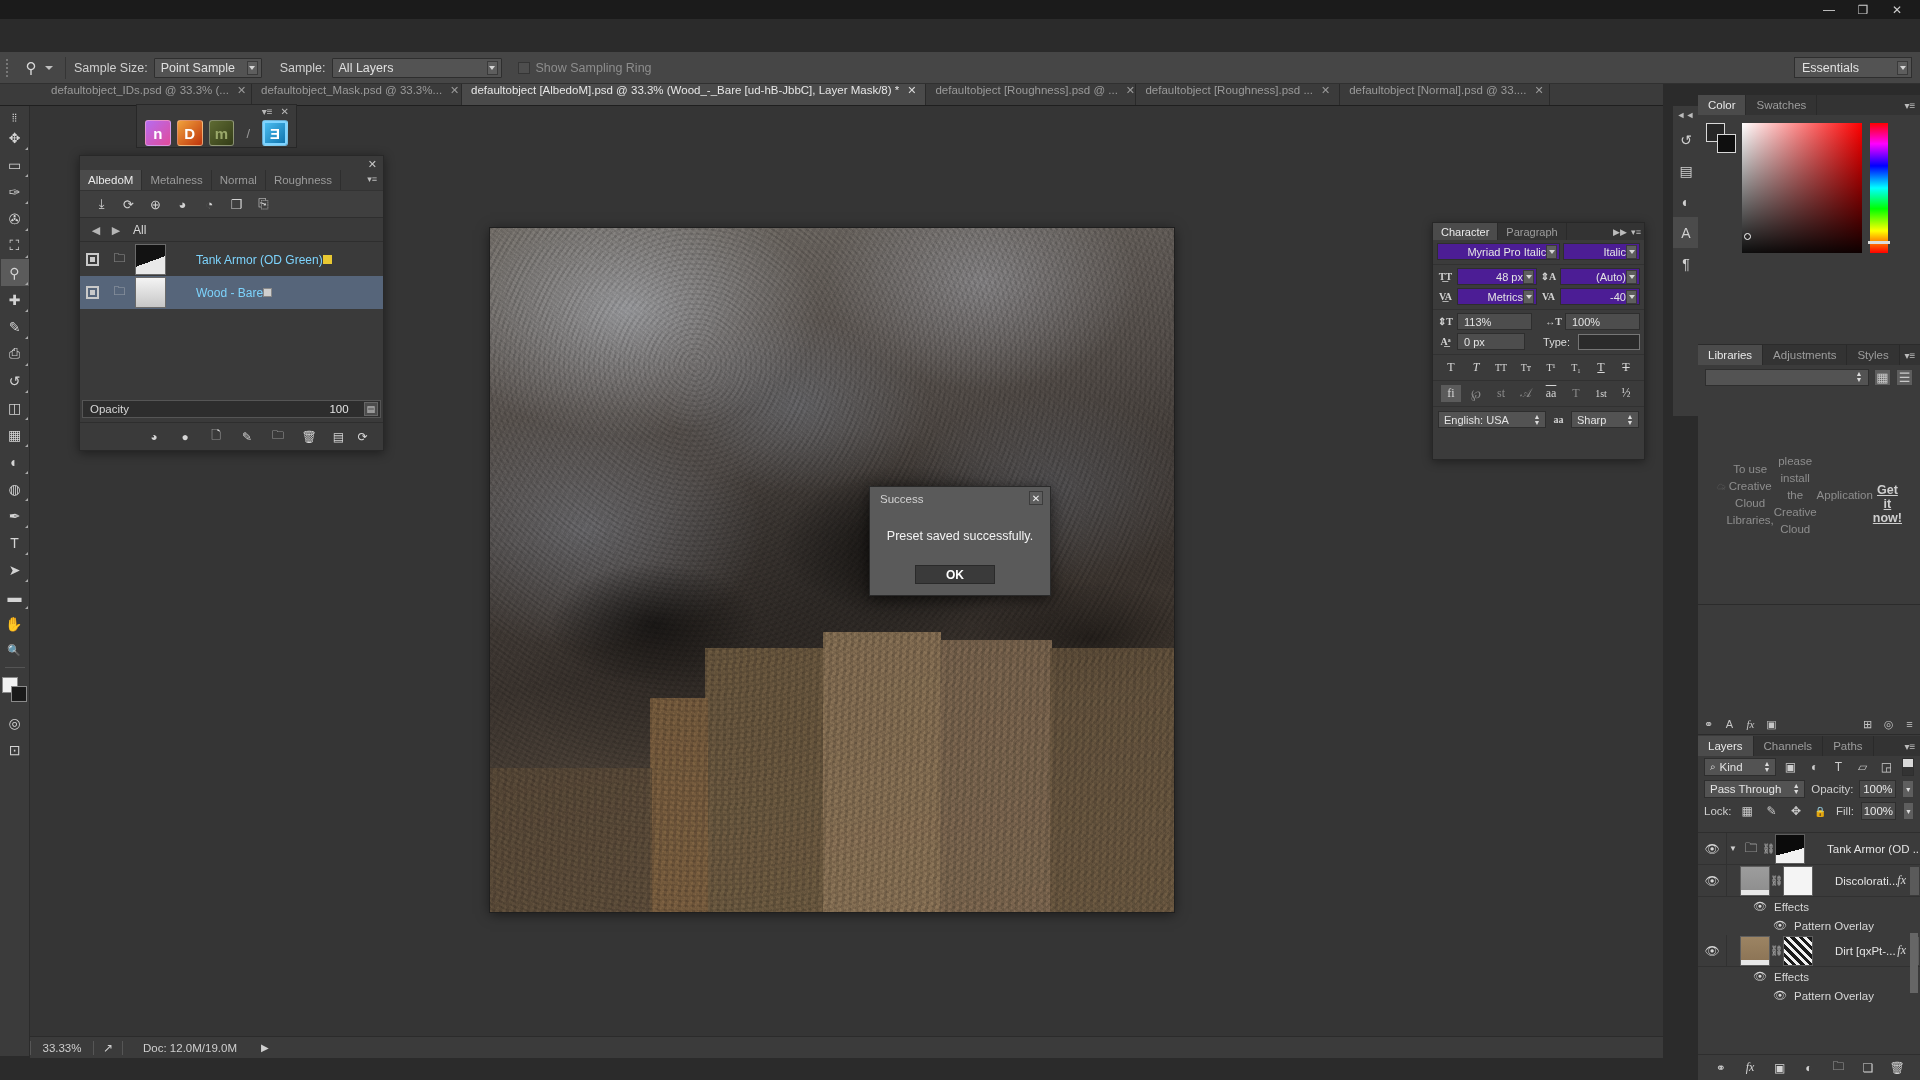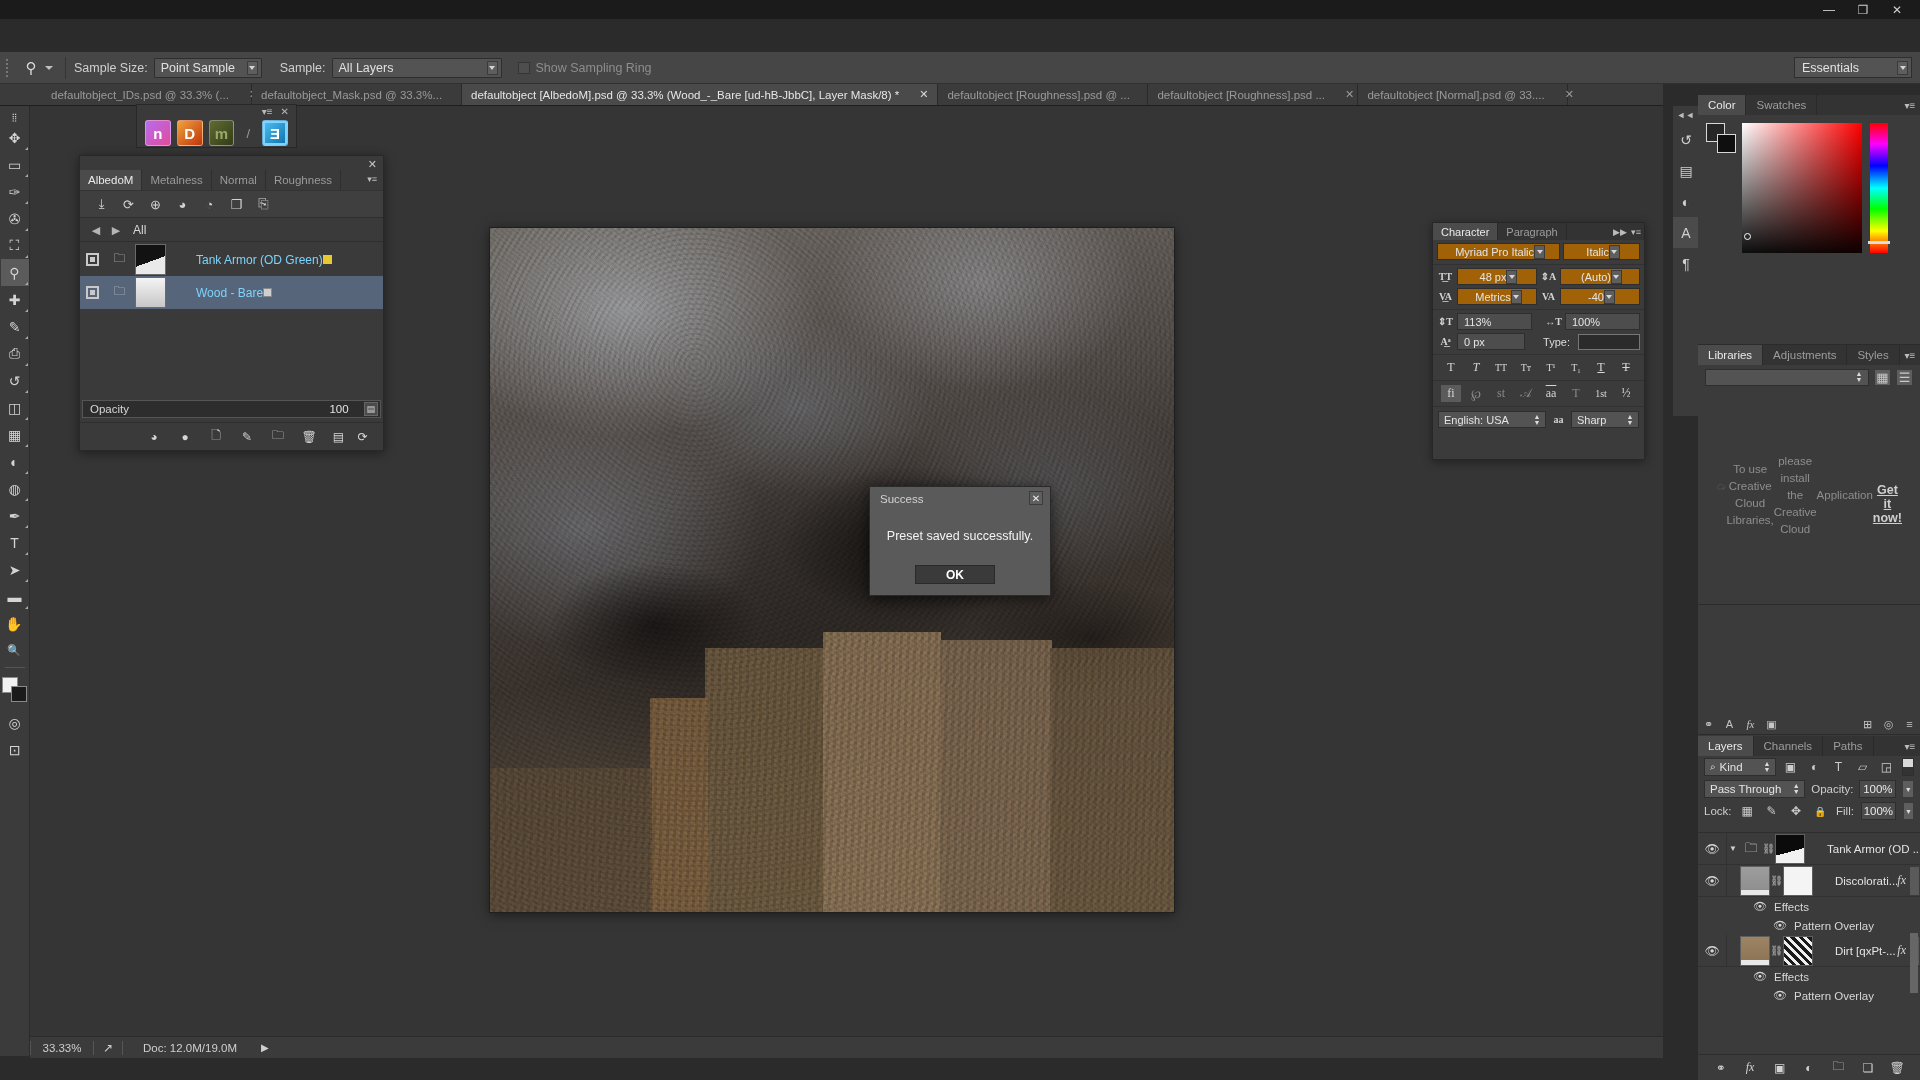--- a/index.html
+++ b/index.html
@@ -67,21 +67,21 @@
   }
 
   
   .tabbar{
     position:absolute; left:0; top:84px; width:1663px; height:22px;
     background:#3b3b3b; display:flex; align-items:stretch;
     border-bottom:1px solid #1f1f1f;
   }
   .tabbar .lead{ width:42px; }
   .doctab{
-    display:flex; align-items:center; gap:20px; padding:0 9px;
+    display:flex; gap:8px; padding:0 9px;
     background:#3b3b3b; border-right:1px solid #2a2a2a;
     font-size:11.5px; color:#9a9a9a; white-space:nowrap; cursor:default;
     max-width:210px;
   }
   .doctab.active{ background:#4a4a4a; color:#e6e6e6; max-width:none; }
   .doctab .x{ font-size:11px; color:#9a9a9a; }
   .doctab.active .x{ color:#d9d9d9; }
 
   
   .toolbar{
@@ -314,22 +314,22 @@
   .charpanel{
     position:absolute; left:1432px; top:222px; width:213px; height:238px;
     background:#3b3b3b; border:1px solid #272727; box-shadow:0 2px 9px rgba(0,0,0,.4);
   }
   .ch-tabs{ height:17px; display:flex; align-items:stretch; background:#333; }
   .ch-tab{ padding:0 8px; display:flex; align-items:center; font-size:11px; color:#9d9d9d; background:#333; border-right:1px solid #2a2a2a;cursor:default;}
   .ch-tab.active{ background:#4b4b4b; color:#eaeaea; }
   .ch-sp{ flex:1; background:#333;}
   .ch-ic{ width:16px; display:flex;align-items:center;justify-content:center;color:#bcbcbc;font-size:9px; background:#333;cursor:default;}
   .ch-row{ display:flex; align-items:center; gap:3px; padding:3px 4px 0 4px;}
-  .ch-field{ height:17px; background:#a16207; border:1px solid #2e2e2e;
-             display:flex; align-items:center; justify-content:center; padding:0 2px 0 5px;
+  .ch-field{ height:17px; background:#4c1d95; border:1px solid #2e2e2e;
+             display:flex; align-items:center; justify-content:flex-end; padding:0 2px 0 5px;
              font-size:11px; color:#e4e4e4; }
   .ch-icn{ width:17px; height:17px; display:flex; align-items:center; justify-content:center;
            color:#d4d4d4; font-size:10px; font-family:"Liberation Serif",serif;font-weight:bold;}
   .ch-plain{ height:17px; background:#4d4d4d; border:1px solid #2e2e2e; display:flex; align-items:center; padding-left:6px; font-size:11px; color:#e4e4e4;}
   .ch-color{ height:16px; background:#2b2b2b; border:1px solid #767676; }
   .ch-style-row{ display:flex; align-items:center; justify-content:space-between; padding:4px 8px 0 8px;}
   .ch-sb{ width:20px;height:17px;display:flex;align-items:center;justify-content:center;color:#d8d8d8;font-size:12px; font-family:"Liberation Serif",serif; cursor:default;}
   .ch-sb.on{ background:#5b5b5b; }
   .ch-bottom{ display:flex; align-items:center; gap:4px; padding:4px 5px 0 5px;}
   .ch-lang{ flex:1; height:17px; background:#535353; border:1px solid #2e2e2e;

